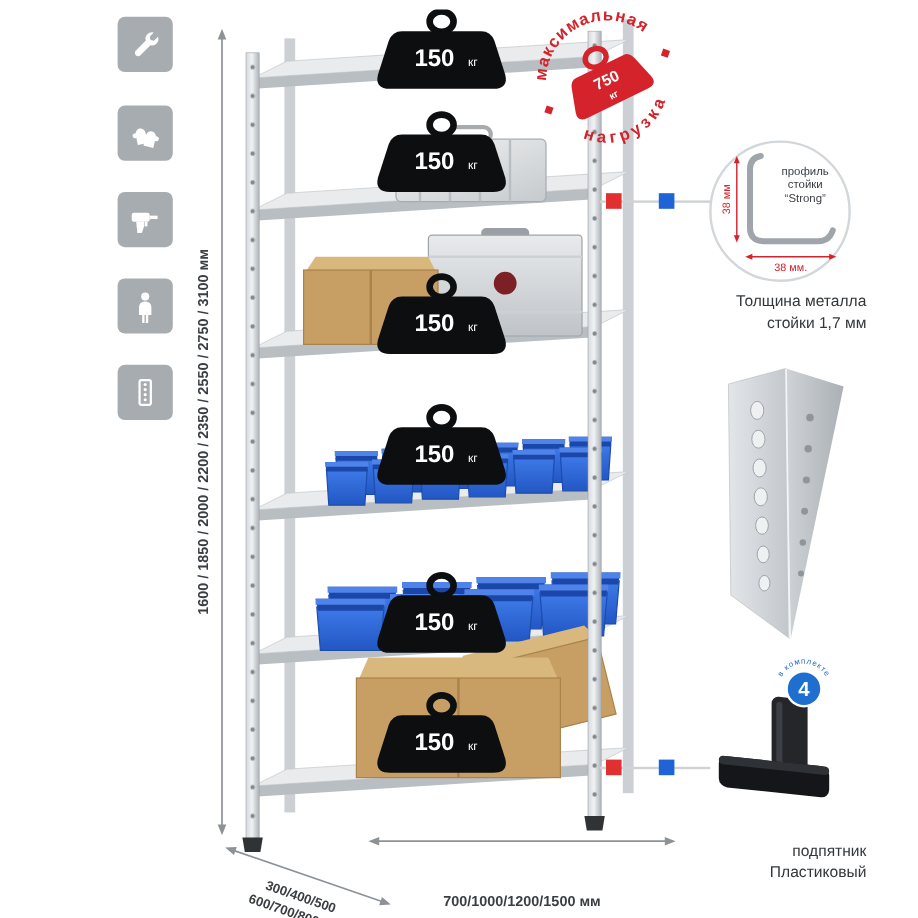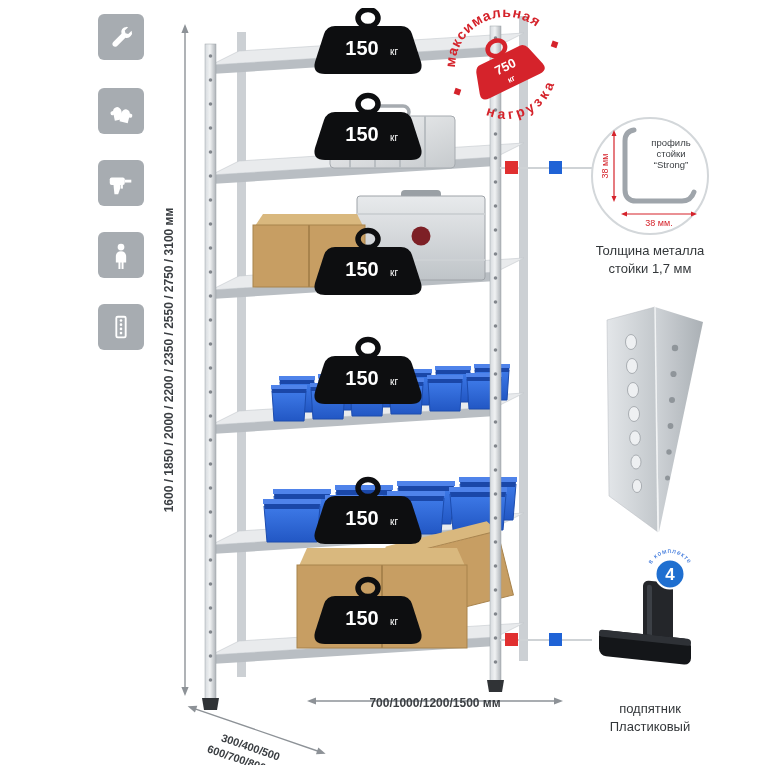--- a/index.html
+++ b/index.html
@@ -1,21 +1,21 @@
 <!DOCTYPE html>
 <html><head>
 <meta charset="utf-8">
 <style>
   html,body{margin:0;padding:0;background:#fff;}
   .canvas{position:relative;width:765px;height:765px;background:#ffffff;overflow:hidden;
           font-family:"Liberation Sans",sans-serif;color:#33373a;}
   .abs{position:absolute;}
   .icon-sq{position:absolute;left:98px;width:46px;height:46px;background:#a7acb1;border-radius:6px;
            display:flex;align-items:center;justify-content:center;}
-  .cap{position:absolute;width:144px;left:578px;text-align:center;font-size:13px;line-height:1.35;color:#33373a;}
+  .cap{position:absolute;width:144px;left:578px;text-align:right;font-size:13px;line-height:1.35;color:#33373a;}
   .dim-label{position:absolute;font-size:12px;font-weight:700;color:#3a3e42;text-align:center;}
   .callout-line{position:absolute;left:500px;width:92px;height:2px;background:#cfd3d6;}
   .mark{position:absolute;width:13px;height:13px;}
   .mark.red{background:#e03030;}
   .mark.blue{background:#1f63d6;}
   .depth-wrap{position:absolute;left:188px;top:699px;width:150px;transform:rotate(19deg);transform-origin:0 0;}
   .depth-wrap .dim-label{position:static;margin-top:1px;font-size:11px;line-height:1.25;}
   svg text{font-family:"Liberation Sans",sans-serif;}
 </style>
 </head>
@@ -332,21 +332,21 @@
   <div class="cap" style="top:700px">
     <span style="display:block">подпятник</span>
     <span style="display:block">Пластиковый</span>
   </div>
 
   <svg class="abs" style="left:305px;top:693px;width:260px;height:16px">
     <line x1="6" y1="8" x2="254" y2="8" stroke="#8d9297" stroke-width="1.4"></line>
     <polygon points="2,8 11,4.4 11,11.6" fill="#8d9297"></polygon>
     <polygon points="258,8 249,4.4 249,11.6" fill="#8d9297"></polygon>
   </svg>
-  <div class="dim-label" style="left:305px;top:696px;width:260px">700/1000/1200/1500 мм</div>
+  <div class="dim-label" style="left:305px;top:744px;width:260px">700/1000/1200/1500 мм</div>
 
   <div class="depth-wrap">
     <svg style="width:150px;height:14px">
       <line x1="6" y1="7" x2="144" y2="7" stroke="#8d9297" stroke-width="1.4"></line>
       <polygon points="2,7 11,3.4 11,10.6" fill="#8d9297"></polygon>
       <polygon points="148,7 139,3.4 139,10.6" fill="#8d9297"></polygon>
     </svg>
     <div class="dim-label">300/400/500</div>
     <div class="dim-label">600/700/800 мм</div>
   </div>

